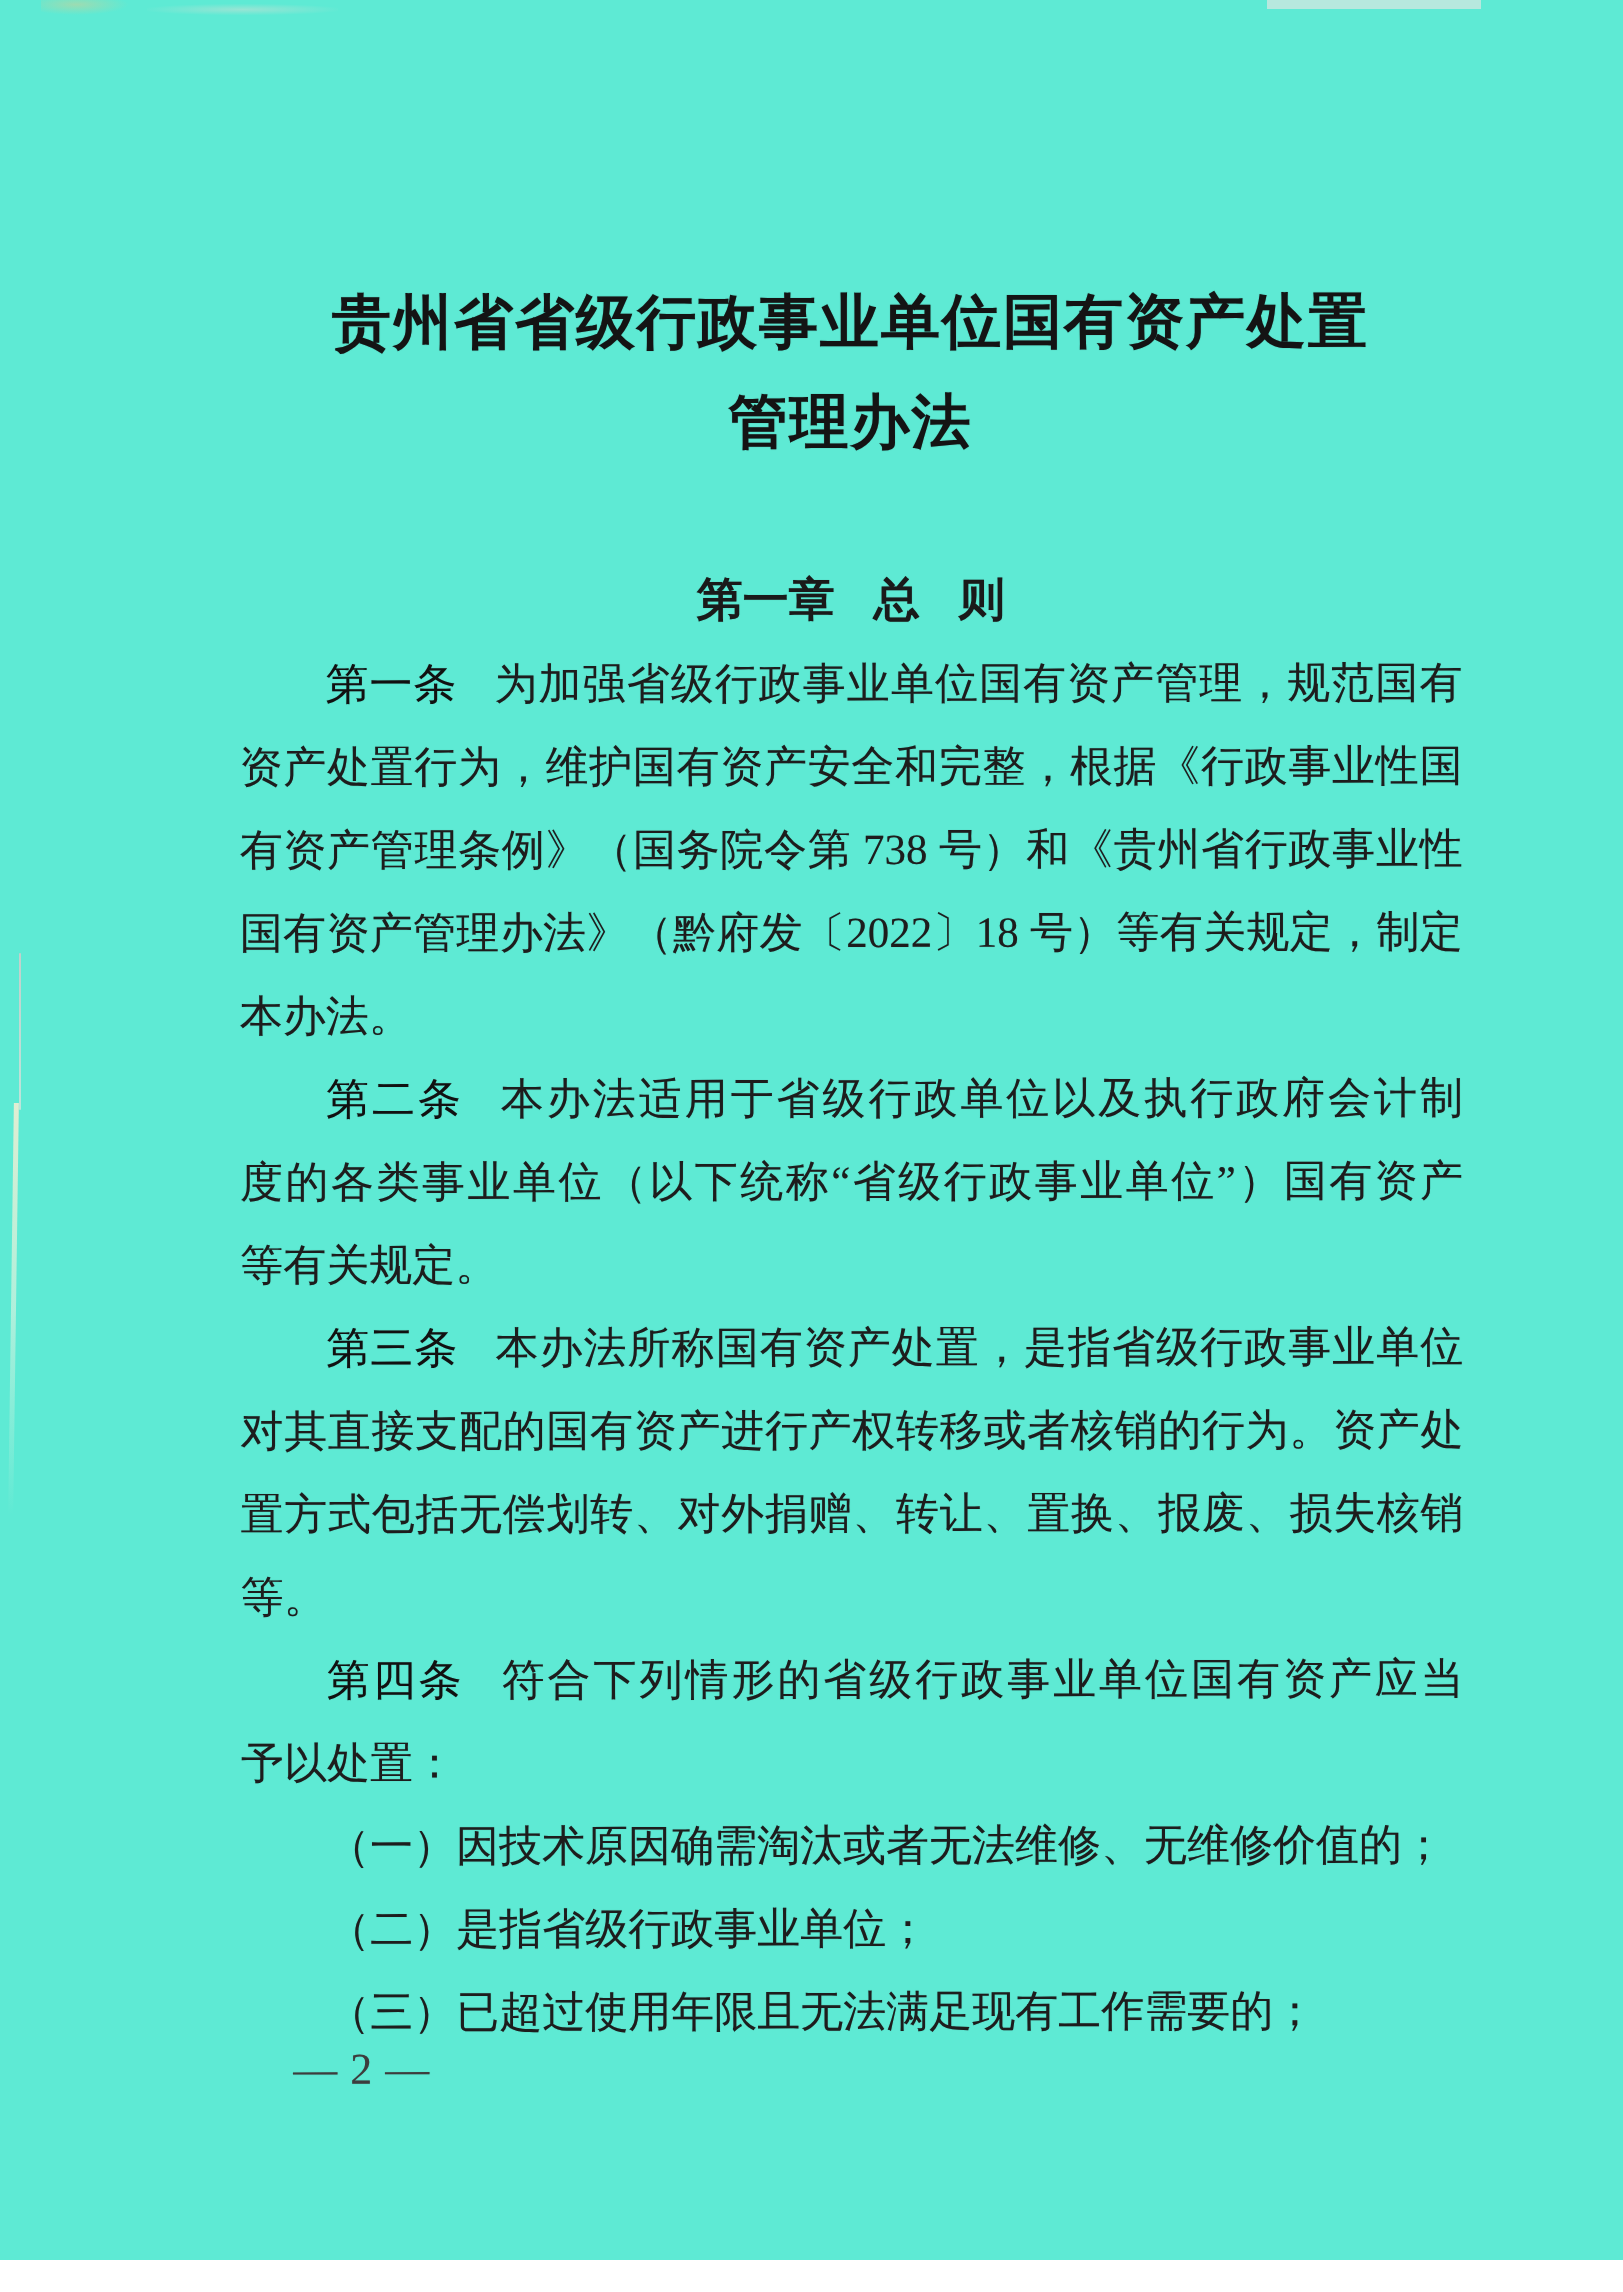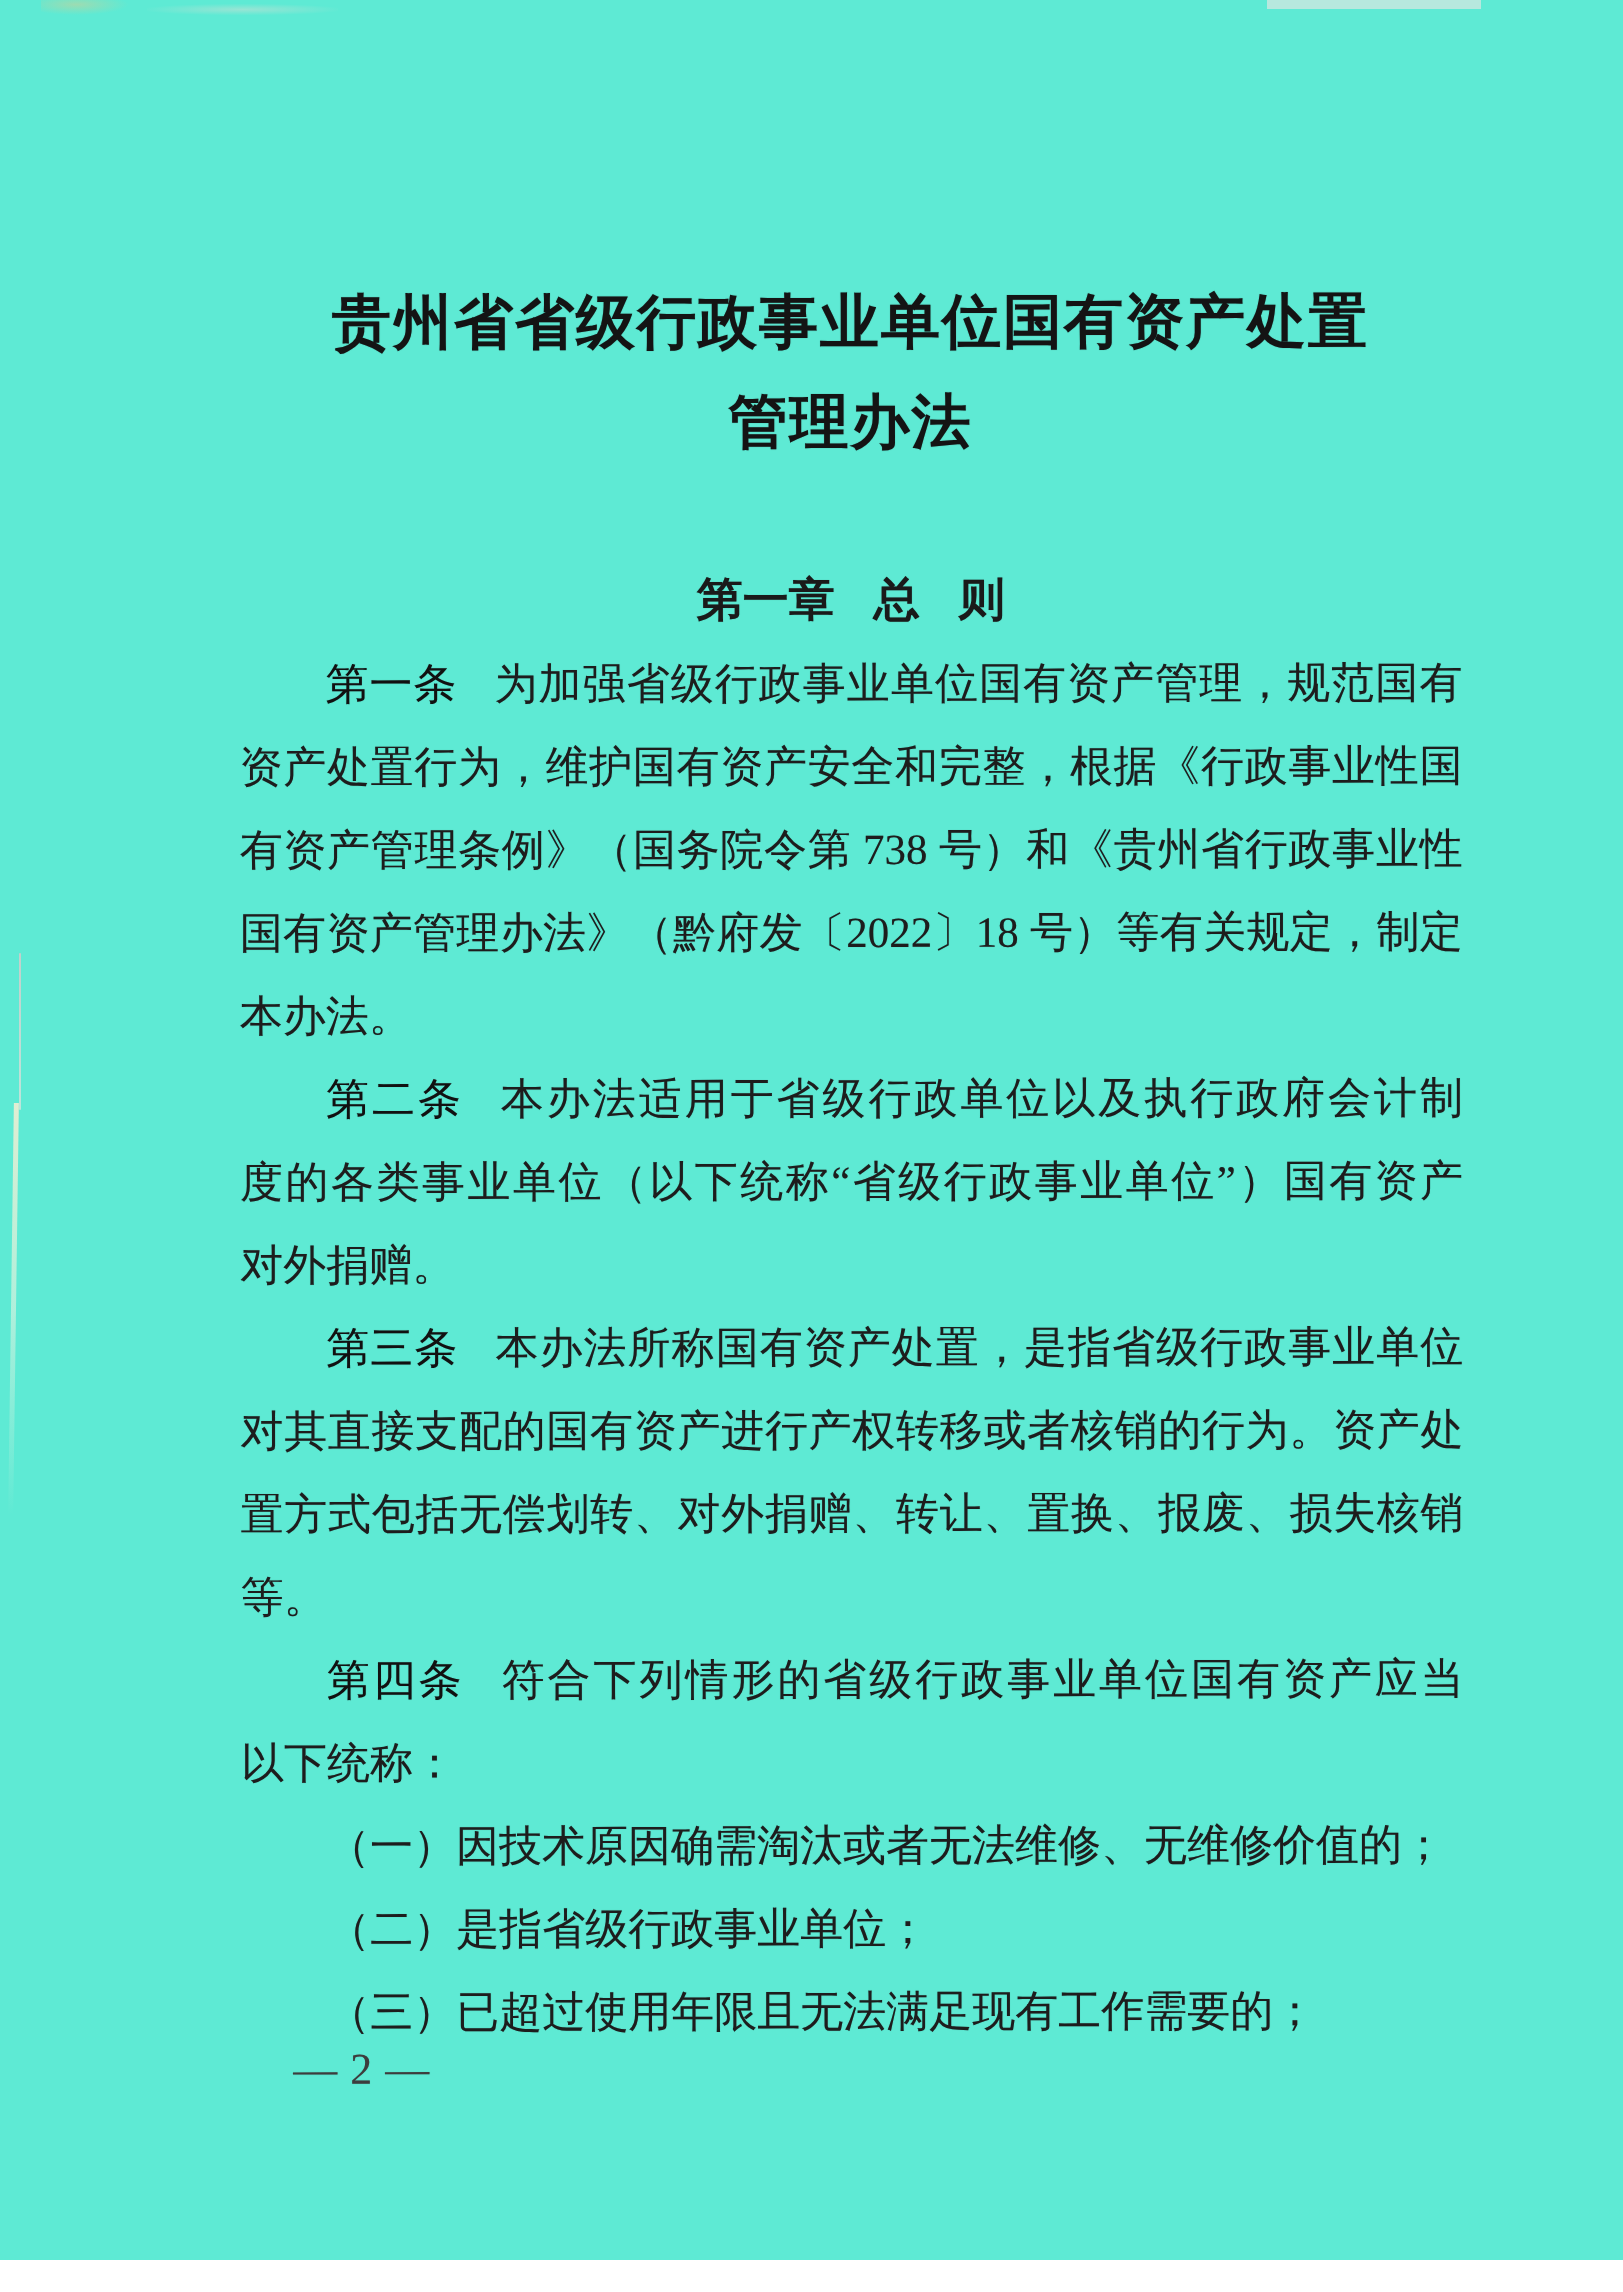--- a/index.html
+++ b/index.html
@@ -156,29 +156,29 @@
 
     <div class="body-text">
       <div class="bline indent fill"><span class="lead">第一条</span><span>为加强省级行政事业单位国有资产管理，规范国有</span></div>
       <div class="bline fill"><span>资产处置行为，维护国有资产安全和完整，根据《行政事业性国</span></div>
       <div class="bline fill"><span>有资产管理条例》（国务院令第 738 号）和《贵州省行政事业性</span></div>
       <div class="bline fill"><span>国有资产管理办法》（黔府发〔2022〕18 号）等有关规定，制定</span></div>
       <div class="bline end"><span>本办法。</span></div>
 
       <div class="bline indent fill"><span class="lead">第二条</span><span>本办法适用于省级行政单位以及执行政府会计制</span></div>
       <div class="bline fill"><span>度的各类事业单位（以下统称“省级行政事业单位”）国有资产</span></div>
-      <div class="bline end"><span>对外捐赠。</span></div>
+      <div class="bline end"><span>等有关规定。</span></div>
 
       <div class="bline indent fill"><span class="lead">第三条</span><span>本办法所称国有资产处置，是指省级行政事业单位</span></div>
       <div class="bline fill"><span>对其直接支配的国有资产进行产权转移或者核销的行为。资产处</span></div>
       <div class="bline fill"><span>置方式包括无偿划转、对外捐赠、转让、置换、报废、损失核销</span></div>
       <div class="bline end"><span>等。</span></div>
 
       <div class="bline indent fill"><span class="lead">第四条</span><span>符合下列情形的省级行政事业单位国有资产应当</span></div>
-      <div class="bline end"><span>以下统称：</span></div>
+      <div class="bline end"><span>予以处置：</span></div>
 
       <div class="bline indent item"><span>（一）因技术原因确需淘汰或者无法维修、无维修价值的；</span></div>
       <div class="bline indent item"><span>（二）是指省级行政事业单位；</span></div>
       <div class="bline indent item"><span>（三）已超过使用年限且无法满足现有工作需要的；</span></div>
     </div>
 
     <div class="page-number">— 2 —</div>
 
   </div>
 </div>

